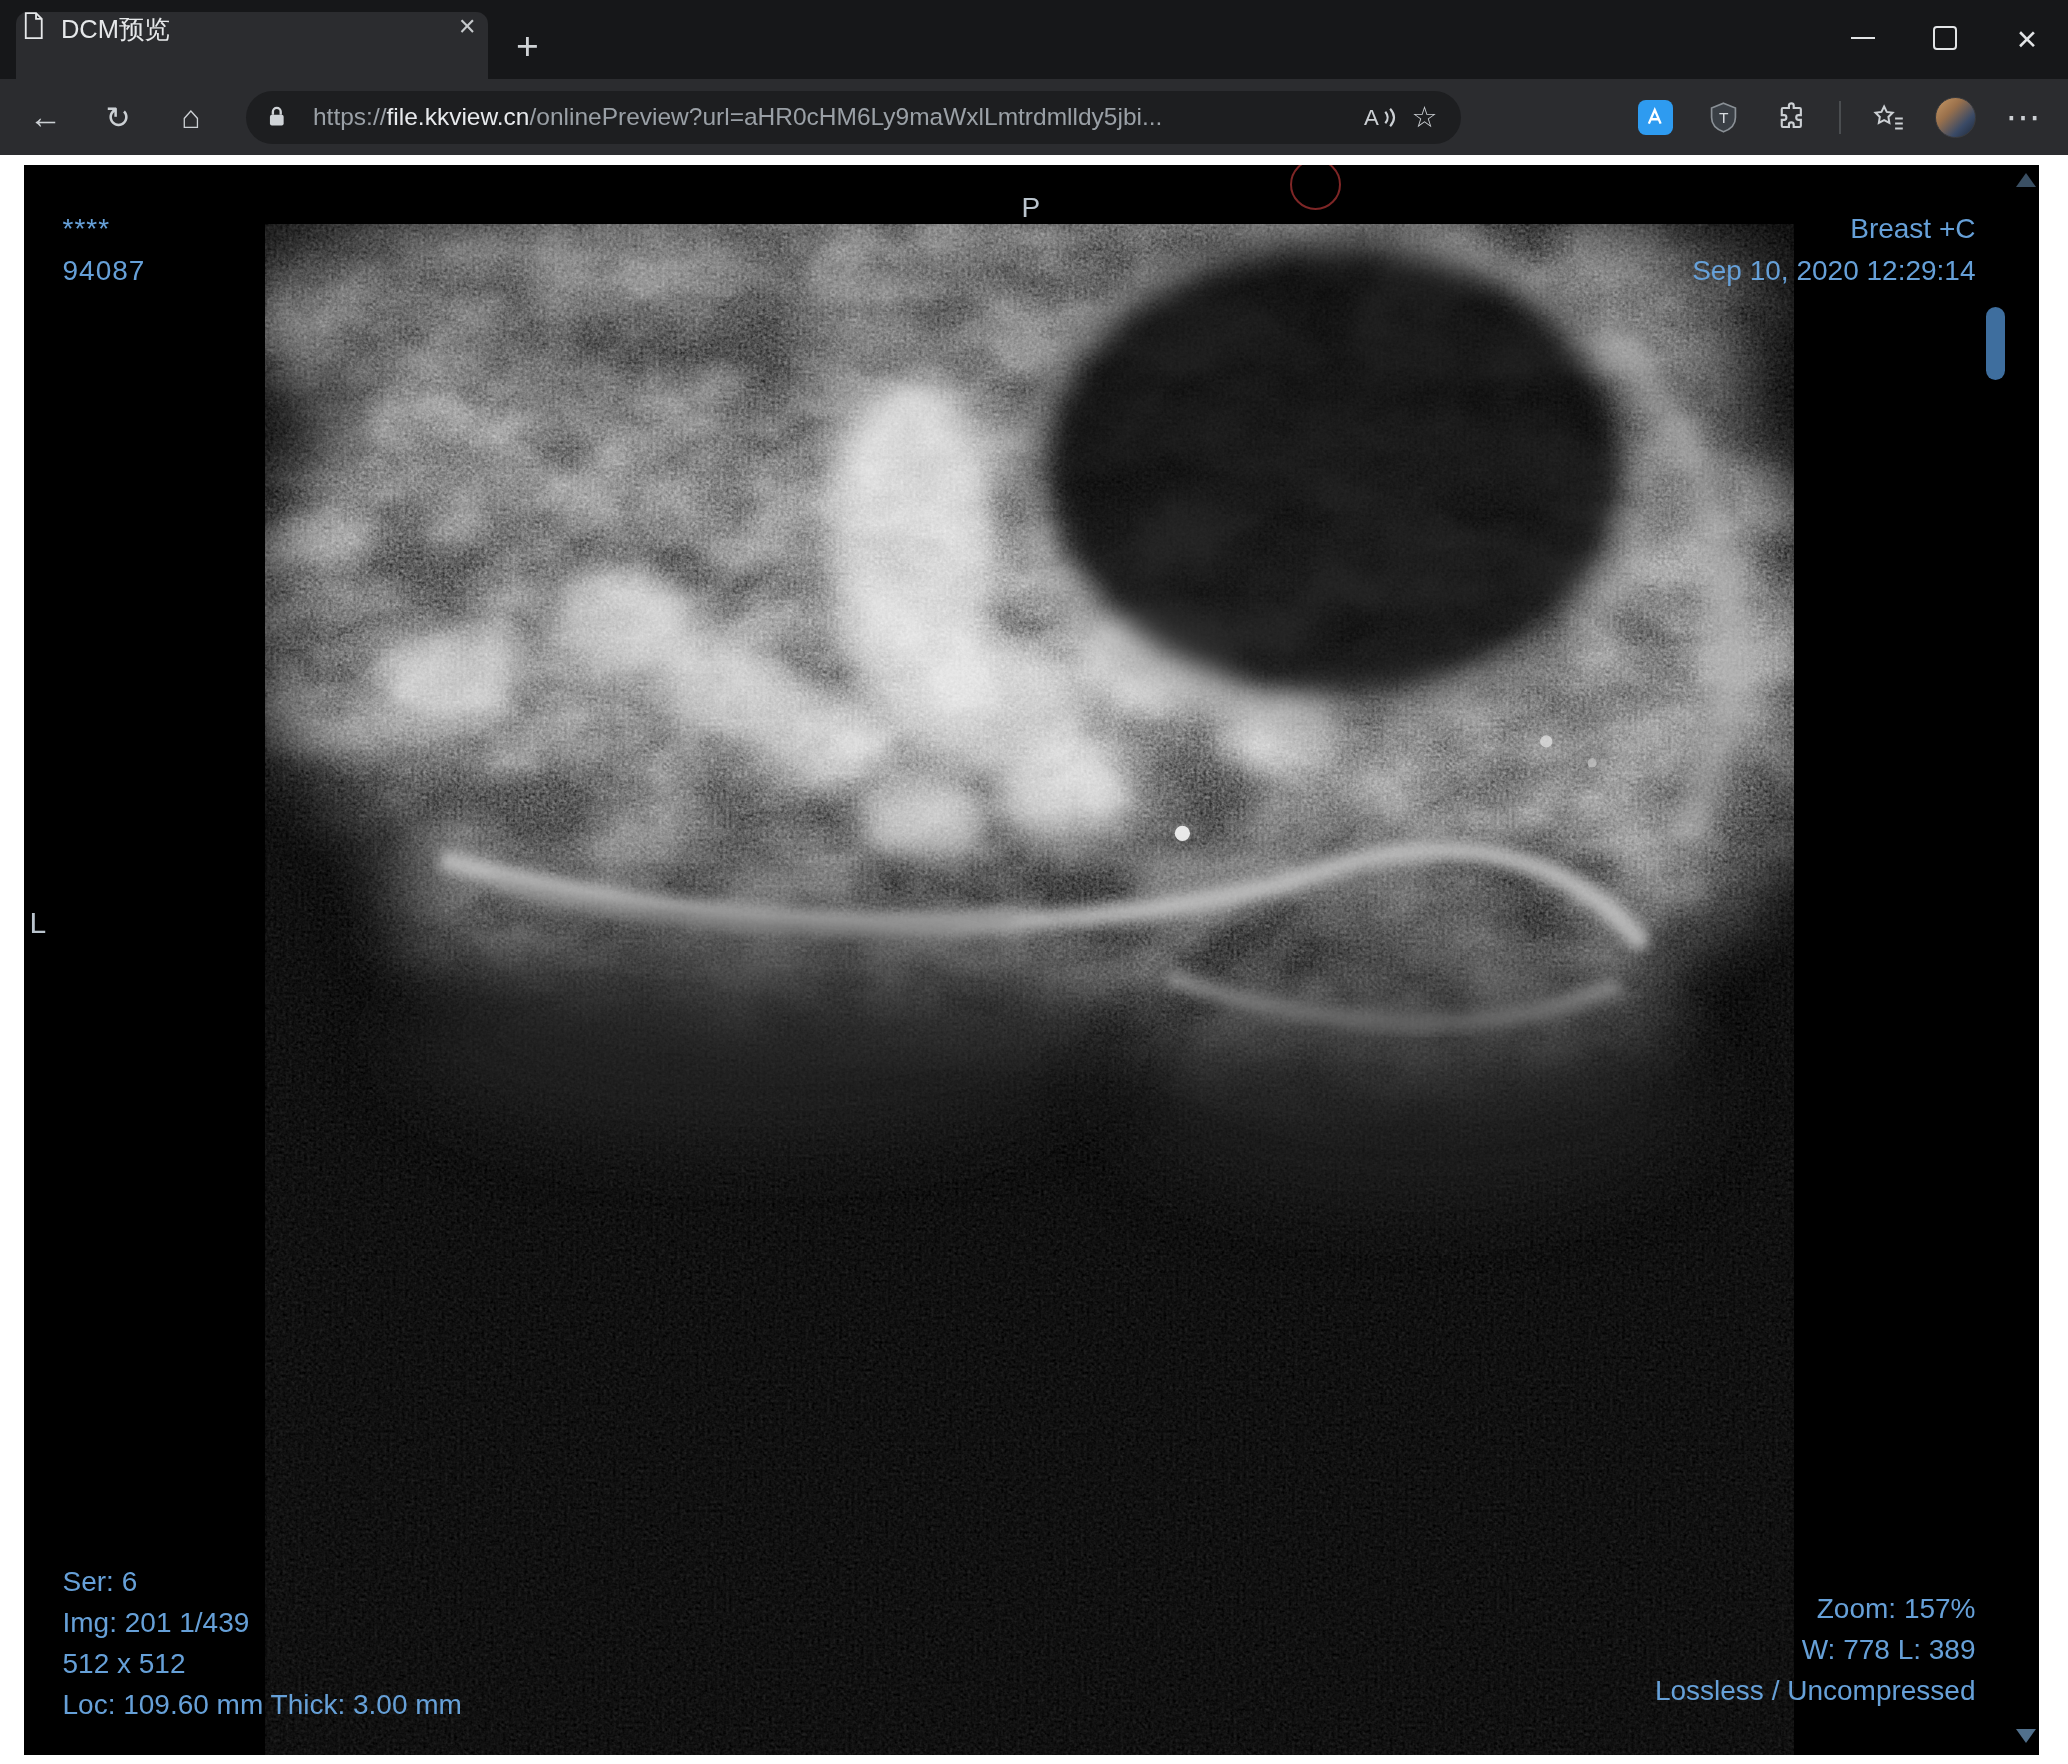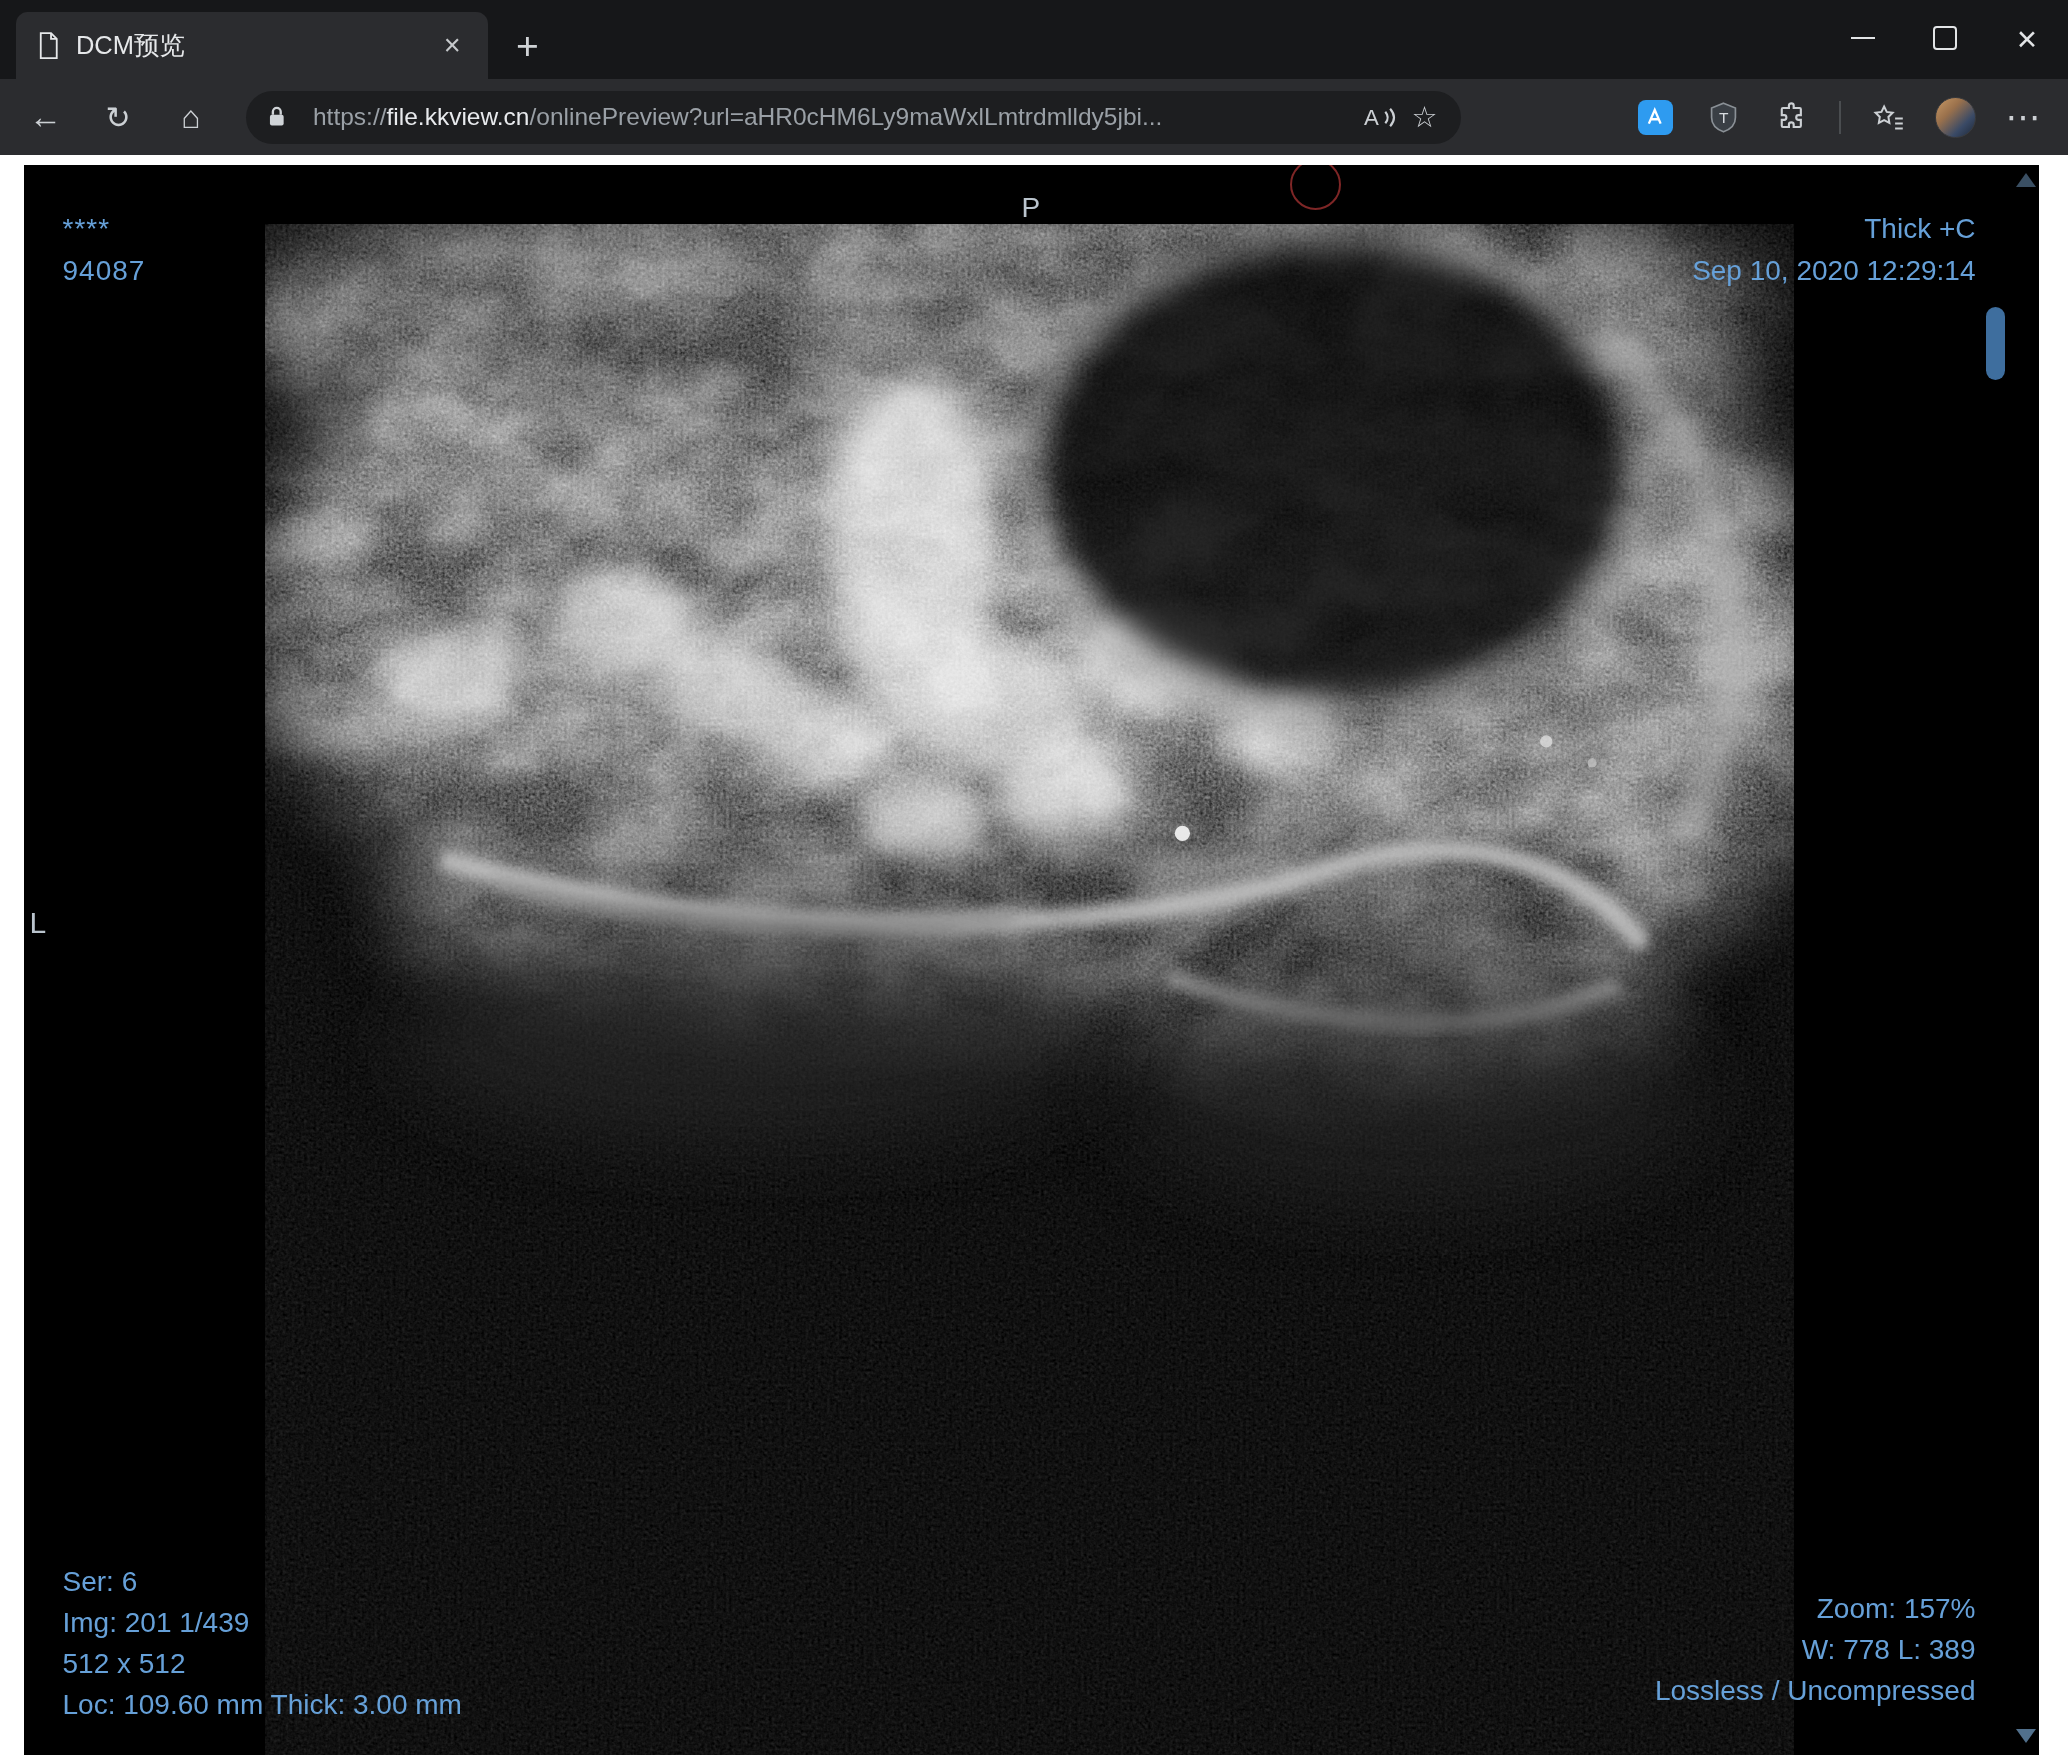--- a/index.html
+++ b/index.html
@@ -7,21 +7,21 @@
     position:relative;width:2068px;height:1764px;overflow:hidden;
     background:#ffffff;font-family:"Liberation Sans",sans-serif;
     -webkit-font-smoothing:antialiased;
   }
 
   
   .tabstrip{position:absolute;left:0;top:0;width:2068px;height:79px;background:#161719;}
   .tab{
     position:absolute;left:15.7px;top:11.8px;width:472px;height:68px;
     background:#2b2c2f;border-radius:11.8px 11.8px 0 0;
-    display:flex;align-items:center;padding:0 21px;box-sizing:border-box;
+    display:flex;align-items:flex-start;padding:0 6px;box-sizing:border-box;
     color:#e6e8ea;font-size:25.5px;
   }
   .tab-title{margin-left:15.7px;flex:1;white-space:nowrap;overflow:hidden;}
   .tab-close{font-size:29px;color:#c6c9cc;padding:0 5.9px;line-height:1;}
   .newtab{
     position:absolute;left:502px;top:19.6px;width:51px;height:51px;
     display:flex;align-items:center;justify-content:center;
     color:#cfd2d5;font-size:39px;line-height:1;
   }
   .wincontrols{position:absolute;right:0;top:0;height:76px;display:flex;}
@@ -242,21 +242,21 @@
         <ellipse cx="320" cy="530" rx="230" ry="70" fill="#2e2e2e" opacity="0.55" filter="url(#bL)"></ellipse>
         <ellipse cx="750" cy="565" rx="190" ry="75" fill="#2a2a2a" opacity="0.5" filter="url(#bL)"></ellipse>
 
         <circle cx="600" cy="398" r="5" fill="#f0f0f0" opacity="0.95"></circle>
         <circle cx="838" cy="338" r="4" fill="#dddddd" opacity="0.8"></circle>
         <circle cx="868" cy="352" r="3" fill="#cccccc" opacity="0.7"></circle>
       </svg>
 
       <div class="ol dcm-tl"><span>****</span><br><span>94087</span></div>
 
-      <div class="ol dcm-tr"><span>Thick +C</span><br><span>Sep 10, 2020 12:29:14</span></div>
+      <div class="ol dcm-tr"><span>Breast +C</span><br><span>Sep 10, 2020 12:29:14</span></div>
 
       <div class="marker marker-p">P</div>
       <div class="marker marker-l">L</div>
 
       <div class="ol dcm-bl"><span>Ser: 6</span><br><span>Img: 201 1/439</span><br><span>512 x 512</span><br><span>Loc: 109.60 mm Thick: 3.00 mm</span></div>
 
       <div class="ol dcm-br"><span>Zoom: 157%</span><br><span>W: 778 L: 389</span><br><span>Lossless / Uncompressed</span></div>
 
       <div class="annotation"></div>
       <div class="scroll-up"></div>

